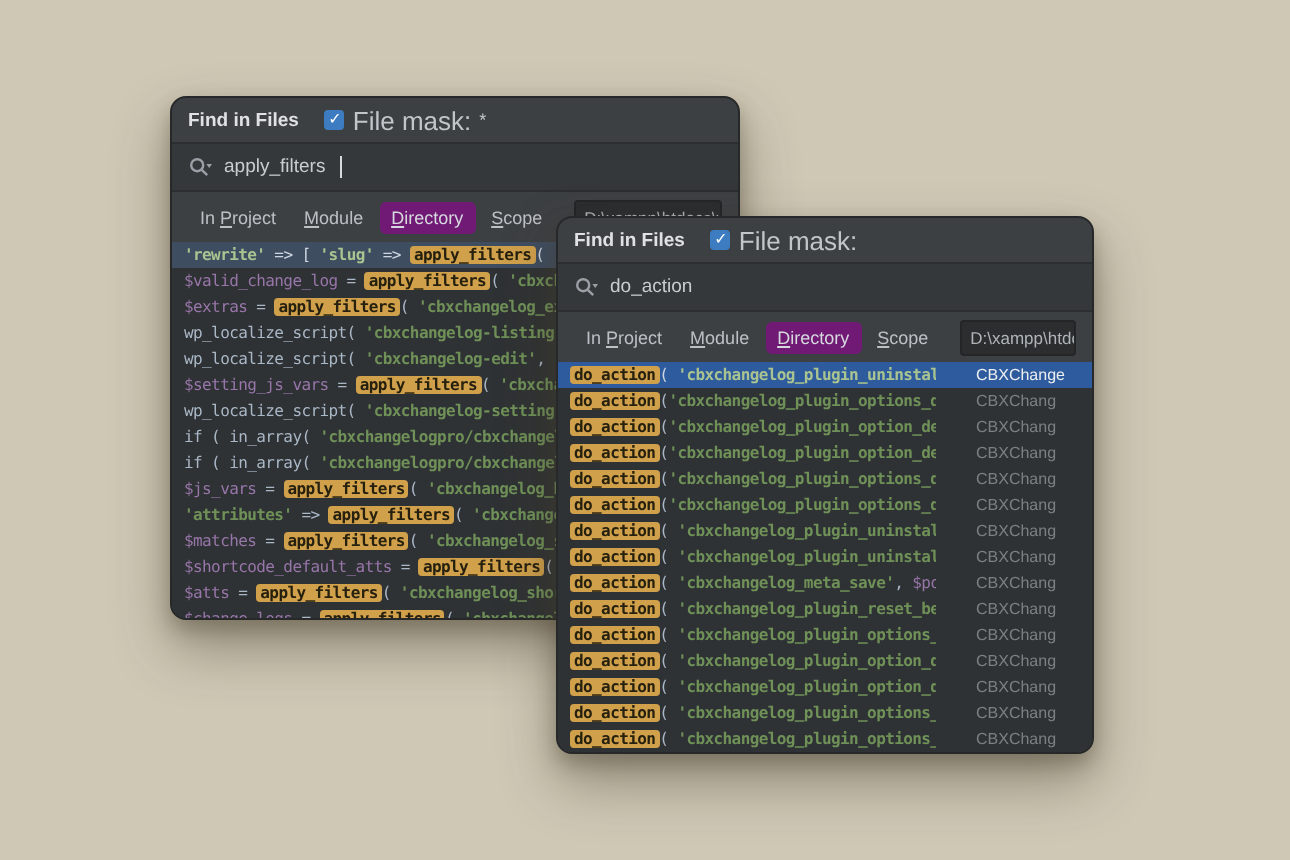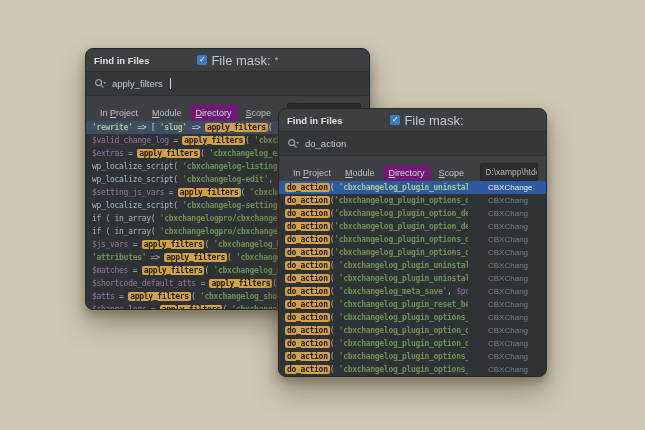--- a/index.html
+++ b/index.html
@@ -4,35 +4,35 @@
 <style>
   html,body{margin:0;padding:0;background:#cfc8b5;}
   .canvas{position:relative;width:645px;height:430px;background:#cfc8b5;overflow:hidden;
           font-family:"Liberation Sans",sans-serif;}
   .window{position:absolute;background:#3d4043;border:1px solid #26282a;border-radius:8px;
           overflow:hidden;box-shadow:0 14px 28px rgba(70,62,44,.45),0 5px 10px rgba(70,62,44,.35);
           box-sizing:border-box;}
   .win-back{left:85px;top:48px;width:285px;height:262px;z-index:1;}
   .win-front{left:278px;top:108px;width:269px;height:269px;z-index:2;}
 
-  .hdr{display:flex;align-items:center;height:22px;padding:0 8px;white-space:nowrap;overflow:hidden;gap:35px;}
+  .hdr{display:flex;align-items:center;height:22px;padding:0 8px;white-space:nowrap;overflow:hidden;}
   .title{color:#dfe1e5;font-weight:bold;font-size:9.5px;margin-right:7px;}
   .summary{color:#84888d;font-size:9px;flex:1 1 auto;overflow:hidden;}
   .mask{display:flex;align-items:center;gap:4px;margin-left:6px;flex:0 0 auto;}
   .cbx{width:10px;height:10px;background:#3d7cc0;border-radius:2px;display:inline-flex;
        align-items:center;justify-content:center;color:#fff;font-size:8px;line-height:1;}
   .mask-label{color:#c2c6cb;font-size:13px;}
   .mask-val{color:#c2c6cb;font-size:9px;}
 
   .search{display:flex;align-items:center;height:23px;padding:0 8px;background:#35383a;
           border-top:1px solid #2c2e30;border-bottom:1px solid #2c2e30;gap:6px;}
   .search .q{color:#c8cdd2;font-size:9.5px;}
   .caret{display:inline-block;width:1px;height:11px;background:#d6dade;margin-left:1px;}
 
-  .tabsrow{display:flex;align-items:flex-end;height:25px;padding:0 8px;gap:4px;white-space:nowrap;}
+  .tabsrow{display:flex;align-items:center;height:25px;padding:0 8px;gap:4px;white-space:nowrap;}
   .tab{color:#bdc1c7;font-size:9px;padding:3px 6px;border-radius:3px;cursor:default;}
   .tab u{text-underline-offset:1px;}
   .tab.sel{background:#701a75;color:#d6d9dd;}
   .pathfield{flex:1 1 auto;margin-left:6px;background:#2b2d2f;border:1px solid #232526;
              border-radius:2px;color:#aeb4ba;font-size:8.5px;height:16px;line-height:16px;
              padding:0 4px;overflow:hidden;white-space:nowrap;min-width:40px;}
 
   .results{background:#2f3234;}
   .row{display:flex;align-items:center;height:13px;padding:0 0 0 6px;white-space:nowrap;overflow:hidden;}
   .win-back .row.sel{background:#3f4d61;}

